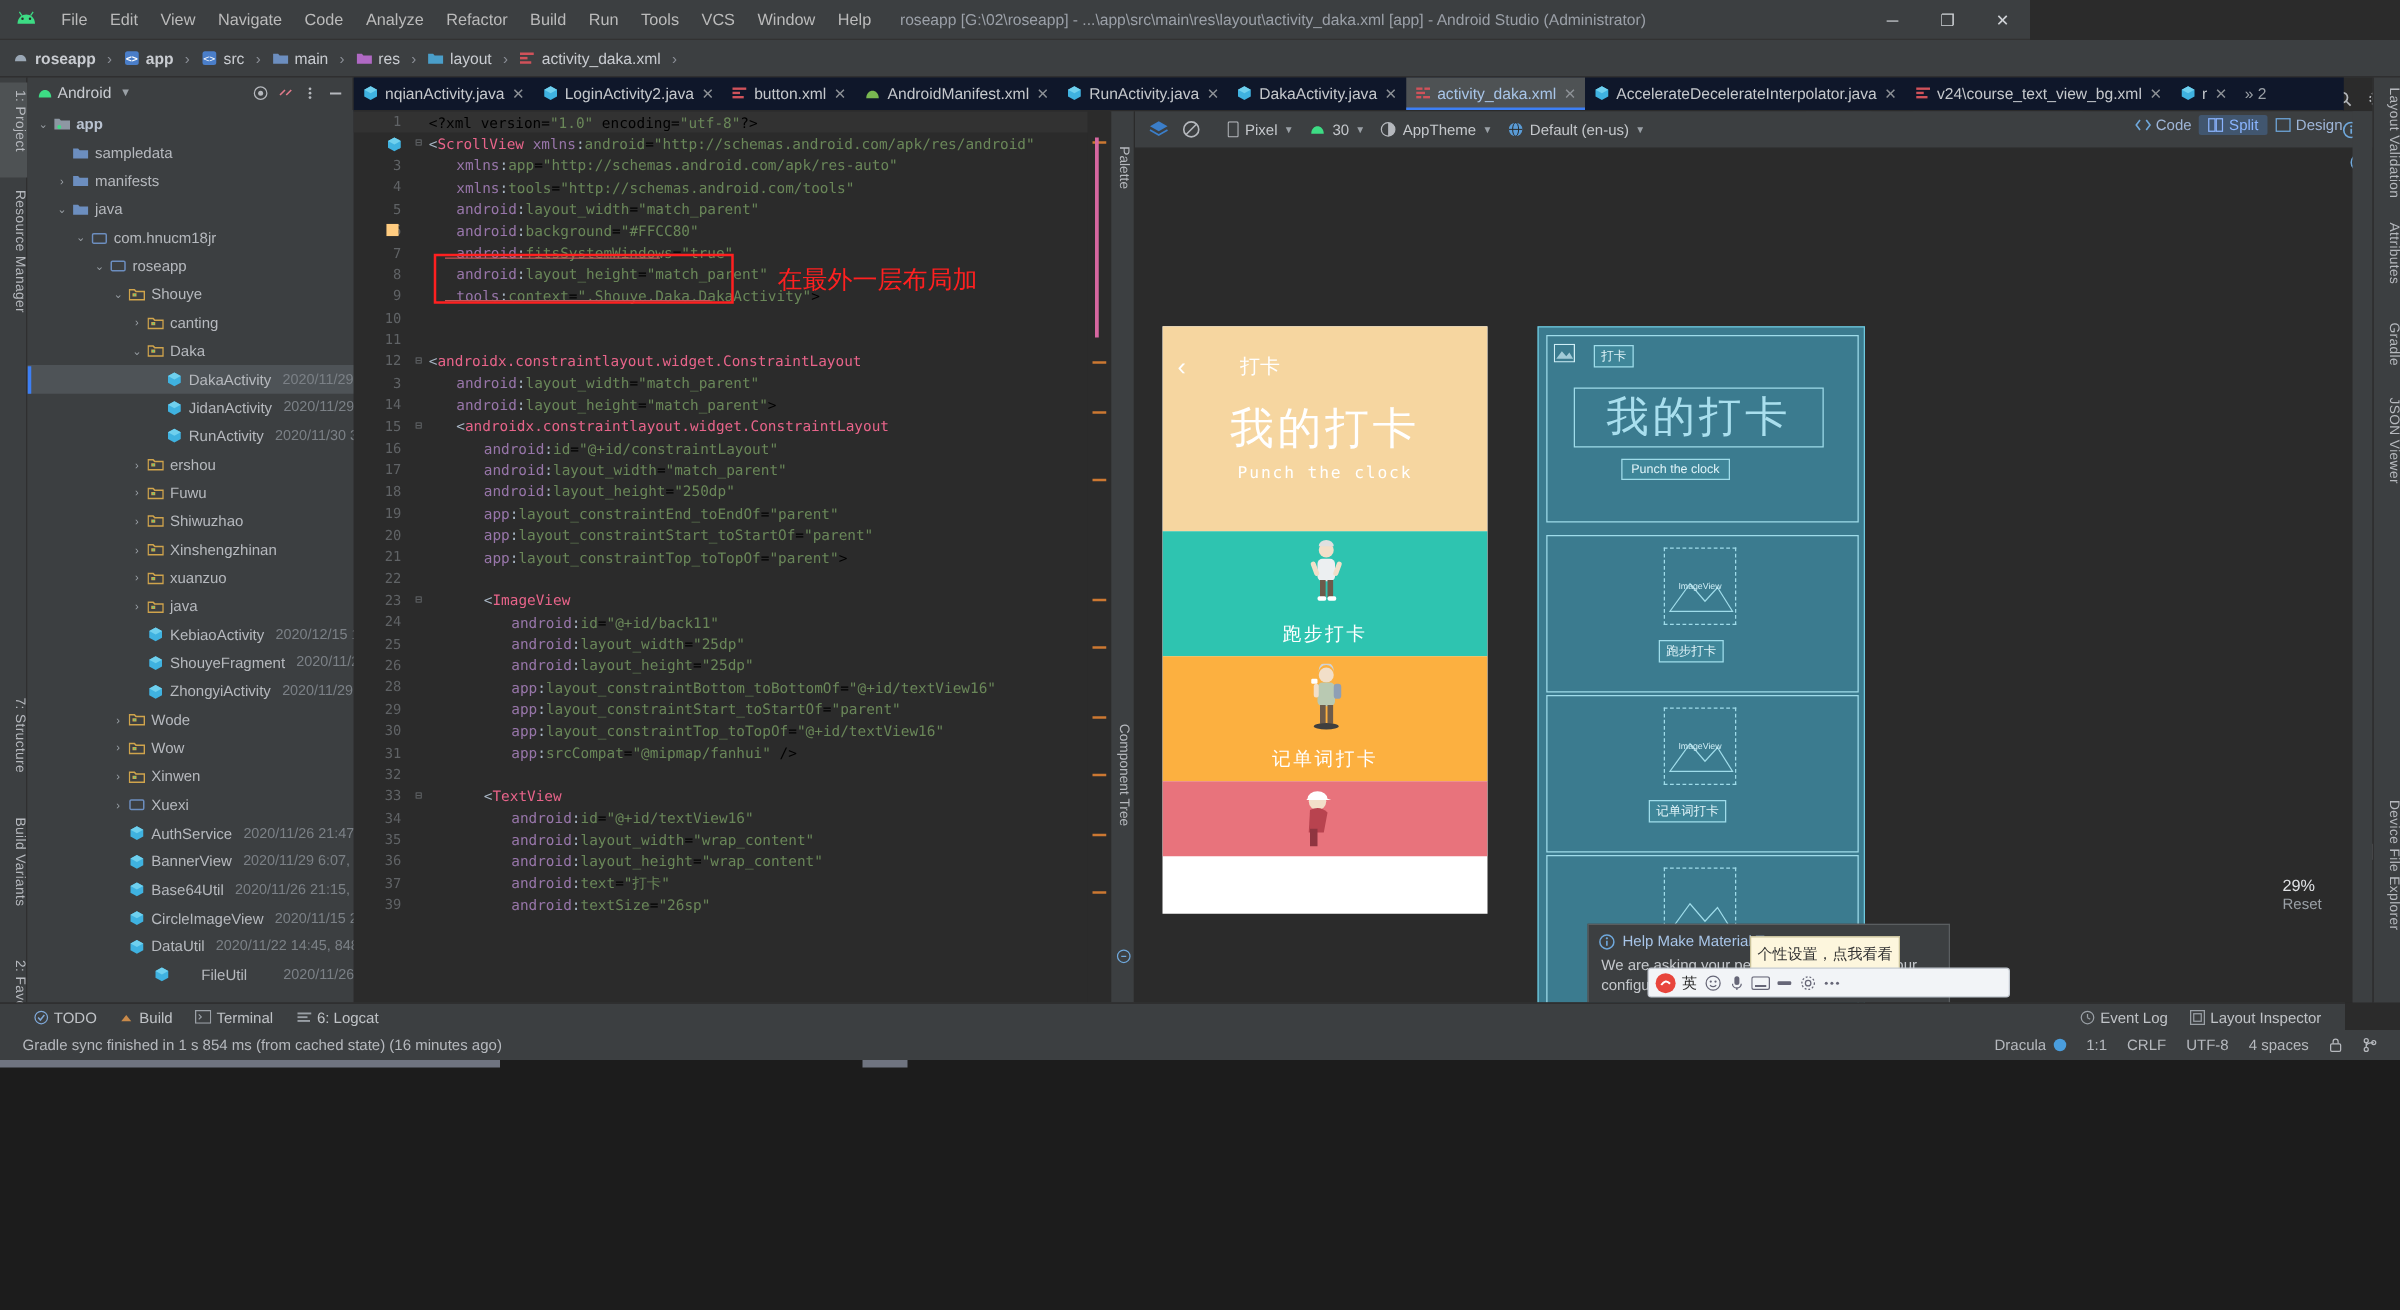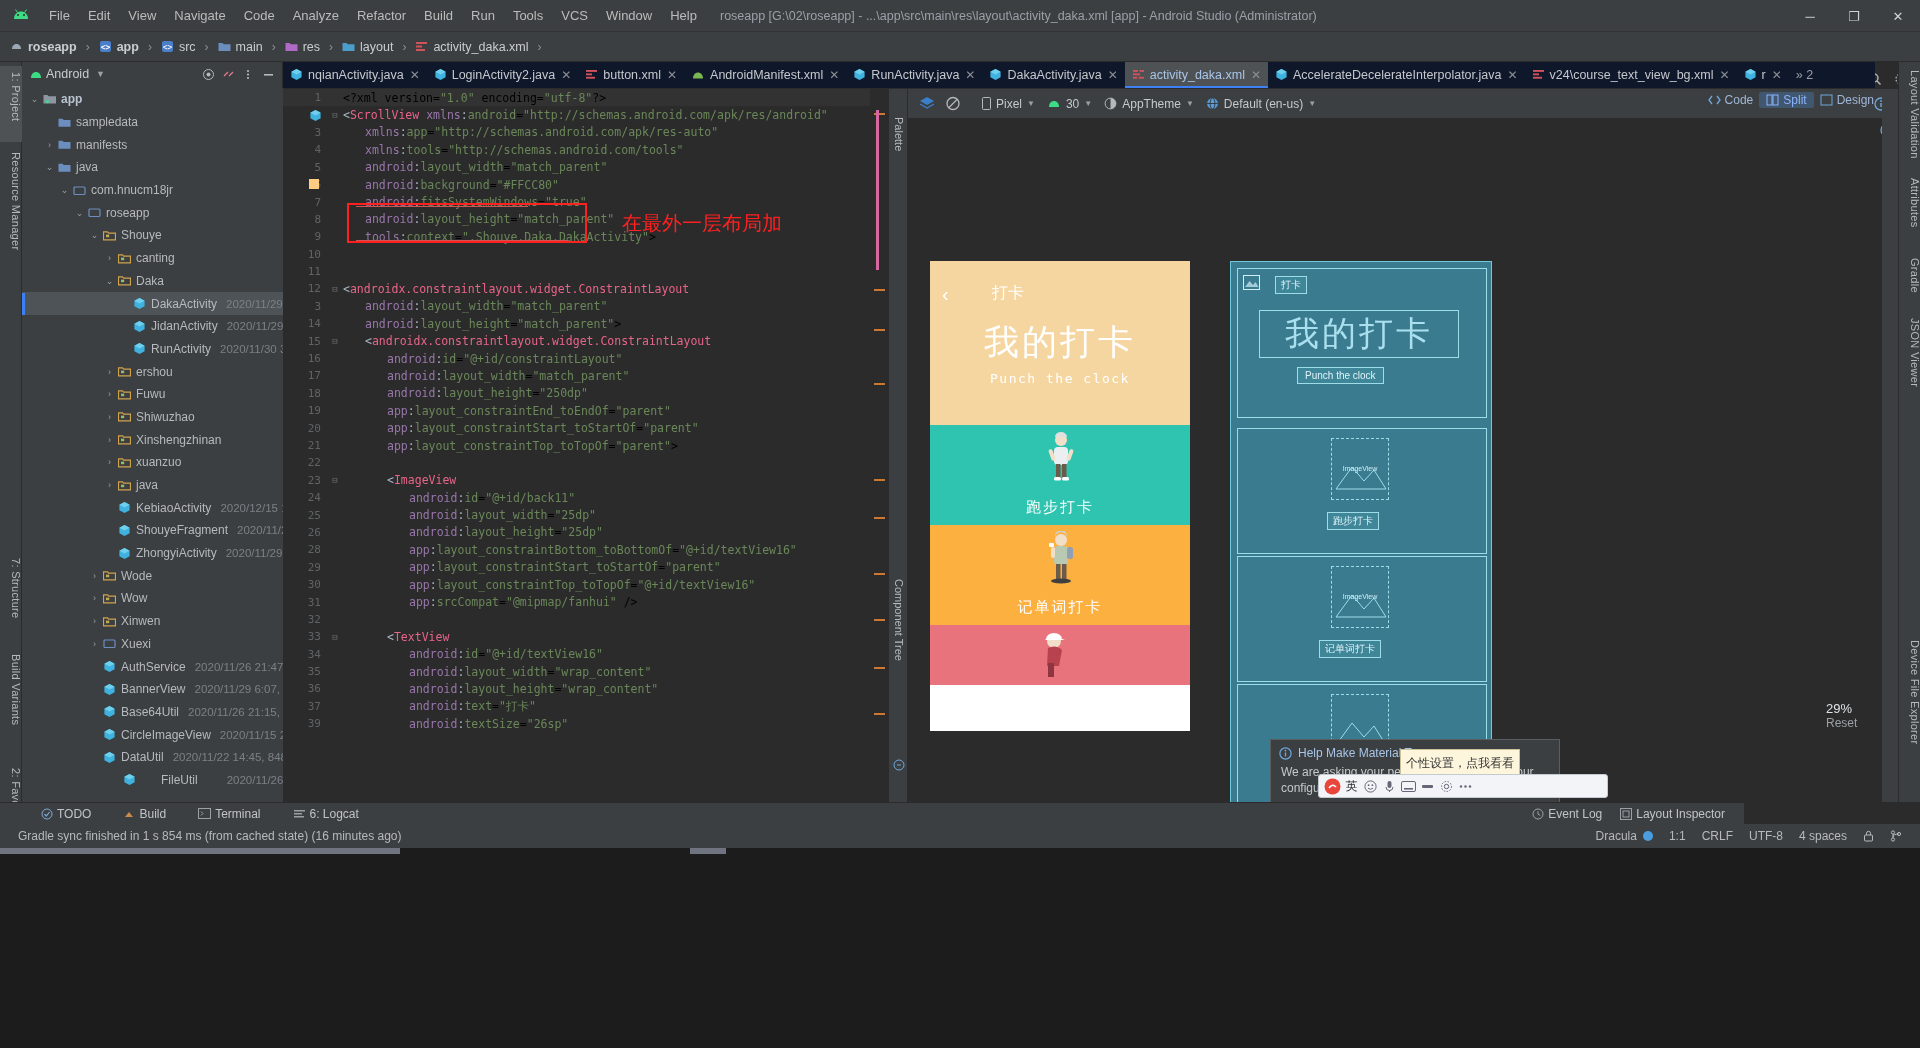--- a/index.html
+++ b/index.html
@@ -6,21 +6,21 @@
   html, body {
     width: 1920px; height: 1048px;
     background: #2b2b2b;
     font-family: "Liberation Sans", sans-serif;
     overflow: hidden;
   }
   body { position: relative; }
 
   
   #titlebar {
-    position: absolute; left: 0; top: 0; width: 1920px; height: 32px;
+    position: absolute; left: 0; top: 0; width: 1624px; height: 32px;
     background: #3c3f41; display: flex; align-items: center;
     border-bottom: 1px solid #323232;
   }
   #titlebar .logo {
     width: 26px; height: 24px; margin: 0 6px 0 8px;
     display: flex; align-items: center; justify-content: center;
   }
   .menu-item {
     font-size: 13px; color: #bbbbbb; padding: 4px 9px; white-space: nowrap;
   }
@@ -292,24 +292,23 @@
     background: #3c3f41; border-left: 1px solid #2b2b2b;
   }
   
   #attrstrip {
     position: absolute; right: 22px; top: 89px; width: 16px; height: 713px;
     background: #3c3f41;
   }
 
   
   #bottombar {
-    position: absolute; left: 0; top: 802px; width: 1744px; height: 22px;
+    position: absolute; left: 0; top: 802px; width: 1876px; height: 22px;
     background: #3c3f41; display: flex; align-items: center;
     border-top: 1px solid #2b2b2b;
-    gap: 14px;
   }
   .bb-item {
     display: flex; align-items: center; font-size: 12px; color: #c0c3c7;
     padding: 0 9px; height: 22px; white-space: nowrap;
   }
   .bb-item .bi { margin-right: 4px; }
   #bottombar-right { position: absolute; right: 0; top: 0; height: 22px; display: flex; }
 
   #statusbar {
     position: absolute; left: 0; top: 824px; width: 1920px; height: 24px;

